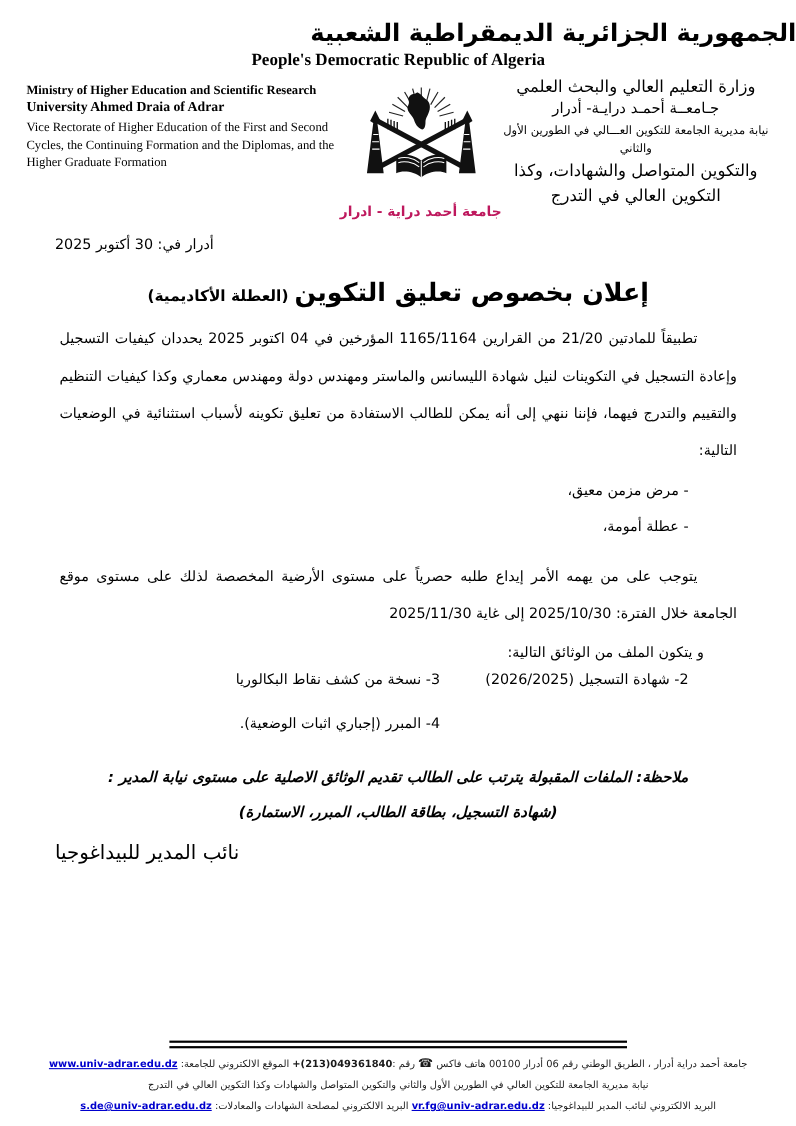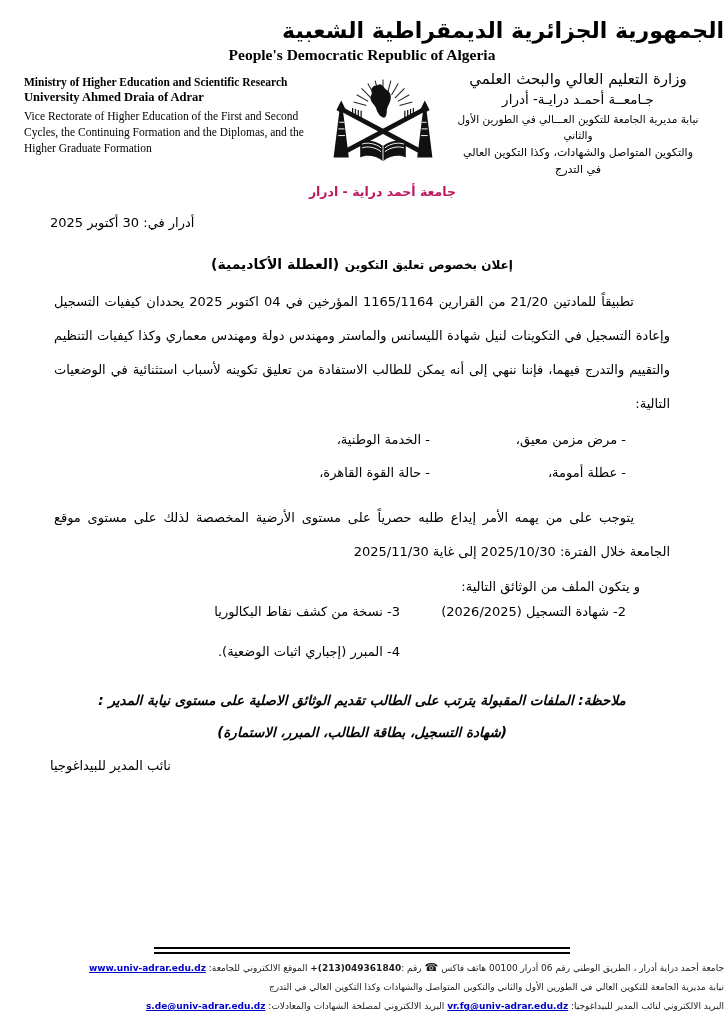--- a/index.html
+++ b/index.html
@@ -53,35 +53,35 @@
   }
   .ar-block{
     flex:1;
     direction:rtl;
     text-align:center;
     padding-right:4px;
   }
   .ar-block .a1{font-size:15px;}
   .ar-block .a2{font-size:13.5px;margin-top:3px;}
   .ar-block .a3{font-size:10.5px;margin-top:4px;line-height:1.55;}
-  .ar-block .a4{font-size:11px;line-height:1.55;}
+  .ar-block .a4{font-size:15px;line-height:1.55;}
   
   .date-line{
     margin:16px 0 0 50px;
     width:fit-content;
     direction:rtl;
     font-size:13px;
   }
   .doc-title{
     margin-top:24px;
     text-align:center;
     direction:rtl;
     font-weight:bold;
   }
-  .doc-title .t-main{font-size:12px;text-align:center;}
+  .doc-title .t-main{font-size:23px;text-align:center;}
   .doc-title .t-paren{font-size:14px;}
   .para{
     direction:rtl;
     text-align:justify;
     font-size:13px;
     line-height:34px;
     margin:12px 54px 0 54px;
   }
   .para.indent{text-indent:36px;}
   .situations{
@@ -115,36 +115,37 @@
     font-weight:bold;
     font-style:italic;
     font-size:13.5px;
     line-height:32px;
     margin:4px 56px 0 56px;
   }
   .signature{
     margin:10px 0 0 50px;
     width:fit-content;
     direction:rtl;
-    font-size:13px;
+    font-size:18px;
   }
   
   .footer{
     position:absolute;
     left:0;right:0;bottom:8px;
   }
   .footer-sep{
     width:416px;
     margin:0 auto 4px auto;
     height:3px;
     border-top:2.5px solid #000;
     border-bottom:2.5px solid #000;
   }
   .footer-line{
     direction:rtl;
+    text-align:center;
     font-size:9px;
     line-height:19px;
     color:#1a1a1a;
   }
   .ltr-num{direction:ltr;unicode-bidi:isolate;font-weight:bold;}
   .flink{
     color:#0000cd;
     font-weight:bold;
     text-decoration:underline;
     direction:ltr;unicode-bidi:isolate;
@@ -243,24 +244,20 @@
     <span class="t-paren">(العطلة الأكاديمية)</span>
   </div>
 
   <div class="para indent">تطبيقاً للمادتين 21/20 من القرارين 1165/1164 المؤرخين في 04 اكتوبر 2025 يحددان كيفيات التسجيل وإعادة التسجيل في التكوينات لنيل شهادة الليسانس والماستر ومهندس دولة ومهندس معماري وكذا كيفيات التنظيم والتقييم والتدرج فيهما، فإننا ننهي إلى أنه يمكن للطالب الاستفادة من تعليق تكوينه لأسباب استثنائية في الوضعيات التالية:</div>
 
   <div class="situations">
     <div class="sit-col1">
       <div class="sit-item">-  مرض مزمن معيق،</div>
       <div class="sit-item">-  عطلة أمومة،</div>
     </div>
-    <div class="sit-col2">
-      <div class="sit-item">- الخدمة الوطنية،</div>
-      <div class="sit-item">- حالة القوة القاهرة،</div>
-    </div>
   </div>
 
   <div class="para indent">يتوجب على من يهمه الأمر إيداع طلبه حصرياً على مستوى الأرضية المخصصة لذلك على مستوى موقع الجامعة خلال الفترة: 2025/10/30 إلى غاية 2025/11/30</div>
 
   <div class="docs-intro">و يتكون الملف من الوثائق التالية:</div>
 
   <div class="docs">
     <div class="docs-col1">
       <div class="doc-item">2- شهادة التسجيل (2026/2025)</div>
     </div>

